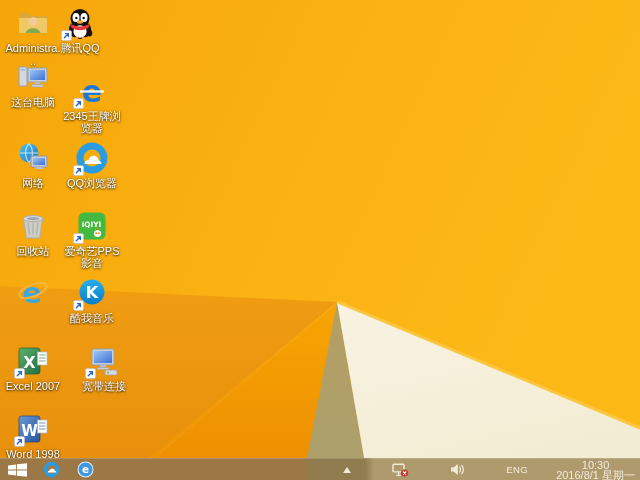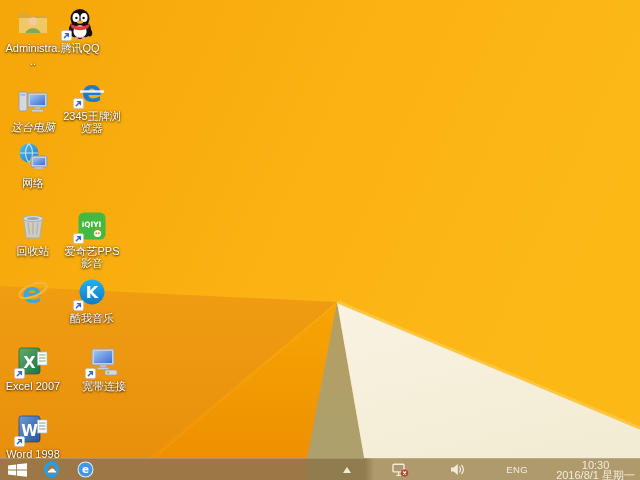--- a/index.html
+++ b/index.html
@@ -114,21 +114,21 @@
           </svg>
           <span class="di-arrow">
             <svg viewBox="0 0 10 10">
   <rect x=".4" y=".4" width="9.2" height="9.2" rx="1.6" fill="#fff" stroke="#B9BEC6" stroke-width=".6"></rect>
   <path d="M3 7L6.6 3.4M4.1 3.3h2.6v2.6" stroke="#2E66C9" stroke-width="1.3" fill="none" stroke-linecap="round" stroke-linejoin="round"></path>
             </svg>
           </span>
         </div>
         <div class="di-label">腾讯QQ</div>
       </div>
-      <div class="desktop-icon" style="left: 0px; top: 85px; font-style: italic;">
+      <div class="desktop-icon" style="left: 0px; top: 60px;">
         <div class="di-img">
           <svg viewBox="0 0 34 34">
             <defs>
       <linearGradient id="scrA" x1="0" y1="0" x2="1" y2="1">
                 <stop offset="0" stop-color="#9CC6F2"></stop>
                 <stop offset="1" stop-color="#3D6FD6"></stop>
               </linearGradient>
             </defs>
       <rect x="3" y="7" width="8" height="19" rx="1" fill="#D5D9DF" stroke="#9AA0AA"></rect>
       <rect x="4.6" y="9" width="4.8" height="1.6" fill="#8FB7E8"></rect>
@@ -169,20 +169,35 @@
               </linearGradient>
             </defs>
       <circle cx="13" cy="12" r="9.5" fill="url(#glbA)"></circle>
       <path d="M3.8 12h18.4M13 2.6c-4.6 5-4.6 13.8 0 18.8M13 2.6c4.6 5 4.6 13.8 0 18.8" stroke="rgba(255,255,255,.7)" stroke-width="1.1" fill="none"></path>
       <rect x="15" y="15" width="16" height="11" rx="1.2" fill="#C9CFD8" stroke="#8F959F"></rect>
       <rect x="17" y="17" width="12" height="7" fill="url(#scrN)"></rect>
       <rect x="19" y="26" width="8" height="2" fill="#B8BEC8"></rect>
           </svg>
         </div>
         <div class="di-label">网络</div>
+      </div>
+      <div class="desktop-icon" style="left: 59px; top: 141.2px;">
+        <div class="di-img">
+          <svg viewBox="0 0 34 34">
+      <circle cx="17" cy="17" r="12" fill="none" stroke="#2A9DE2" stroke-width="7"></circle>
+      <path d="M9.5 23c0-2.4 1.9-4.3 4.3-4.3.5-2.2 2.4-3.9 4.8-3.9 2.7 0 4.9 2.1 5 4.8 1.6.3 2.9 1.7 2.9 3.4z" fill="#fff"></path>
+          </svg>
+          <span class="di-arrow">
+            <svg viewBox="0 0 10 10">
+  <rect x=".4" y=".4" width="9.2" height="9.2" rx="1.6" fill="#fff" stroke="#B9BEC6" stroke-width=".6"></rect>
+  <path d="M3 7L6.6 3.4M4.1 3.3h2.6v2.6" stroke="#2E66C9" stroke-width="1.3" fill="none" stroke-linecap="round" stroke-linejoin="round"></path>
+            </svg>
+          </span>
+        </div>
+        <div class="di-label">QQ浏览器</div>
       </div>
       <div class="desktop-icon" style="left: 0px; top: 208.8px;">
         <div class="di-img">
           <svg viewBox="0 0 34 34">
       <path d="M7.5 10l2.8 19h13.4l2.8-19z" fill="#CBD0D7" fill-opacity=".88" stroke="#A7ADB6"></path>
       <path d="M12 13.5l1.5 12M17 13.5v12M22 13.5l-1.5 12" stroke="#AEB4BD" stroke-width="1.4"></path>
       <ellipse cx="17" cy="9.6" rx="9.8" ry="3" fill="#D7DBE0" stroke="#A7ADB6"></ellipse>
       <ellipse cx="17" cy="9.6" rx="6.2" ry="1.7" fill="#9FA6B0"></ellipse>
           </svg>
         </div>

